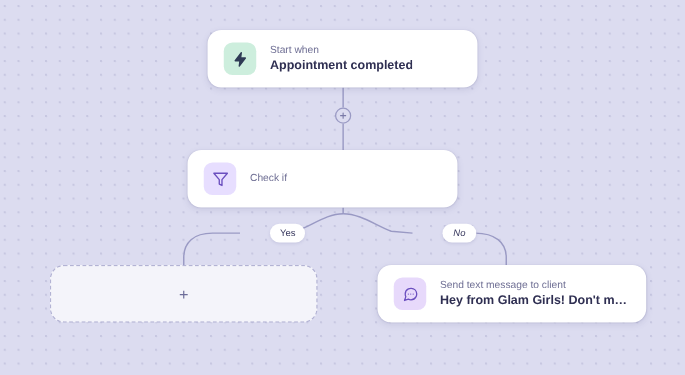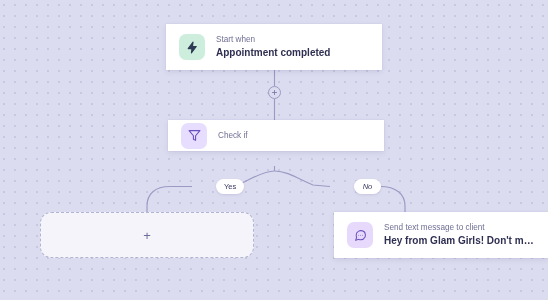--- a/index.html
+++ b/index.html
@@ -37,21 +37,21 @@
   .wire {
     fill: none;
     stroke: #9a9ac4;
     stroke-width: 1.15;
   }
 
   
   .card {
     position: absolute;
     background: #ffffff;
-    border-radius: 0;
+    border-radius: 11px;
     box-shadow: 0 2px 5px rgba(86,86,140,0.13), 0 0 1px rgba(86,86,140,0.18);
     display: flex;
     align-items: center;
     box-sizing: border-box;
     padding: 0 13px;
     gap: 11px;
   }
 
   .node-icon {
     width: 26px;
@@ -87,24 +87,24 @@
     white-space: nowrap;
     overflow: hidden;
     text-overflow: ellipsis;
   }
 
   
   #card-trigger {
     left: 166px; top: 24px; width: 216px; height: 46px;
   }
   #card-condition {
-    left: 168px; top: 120px; width: 216px; height: 31px;
+    left: 150px; top: 120px; width: 216px; height: 46px;
   }
   #card-message {
-    left: 302px; top: 212px; width: 215px; height: 46px; margin-left: 32px;
+    left: 302px; top: 212px; width: 215px; height: 46px;
   }
 
   
   #card-placeholder {
     position: absolute;
     left: 40px; top: 212px; width: 214px; height: 46px;
     border: 1.4px dashed #b3b3d4;
     border-radius: 11px;
     background: #f4f4fa;
     display: flex;

